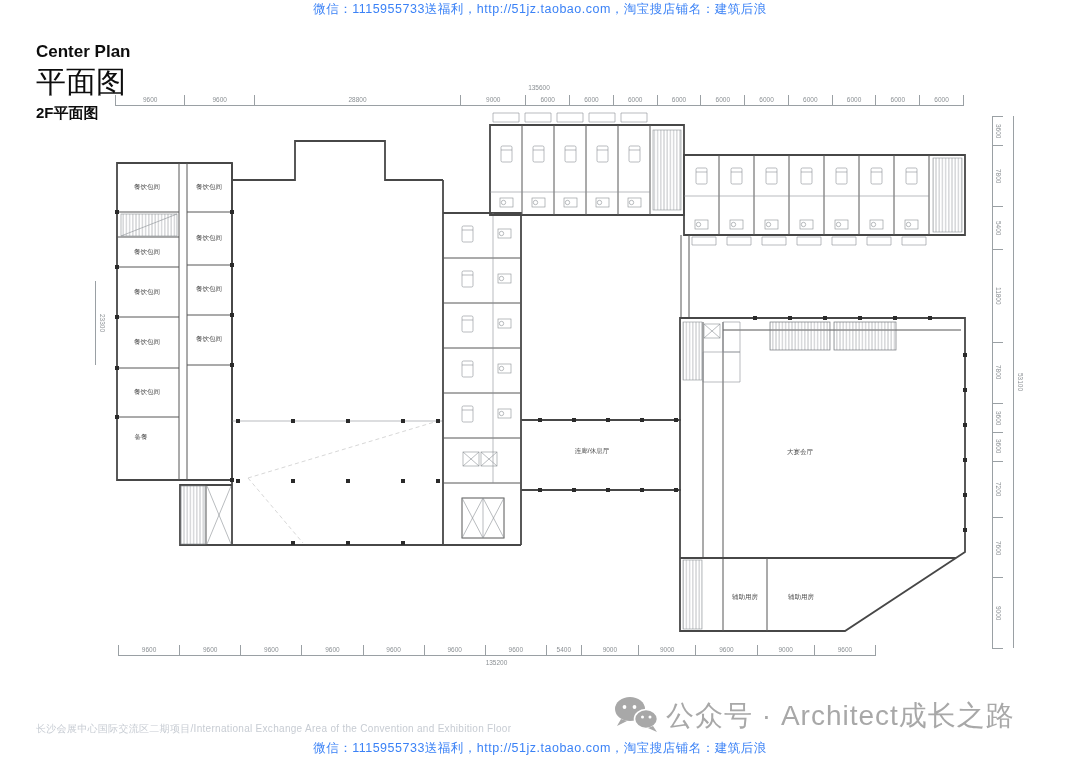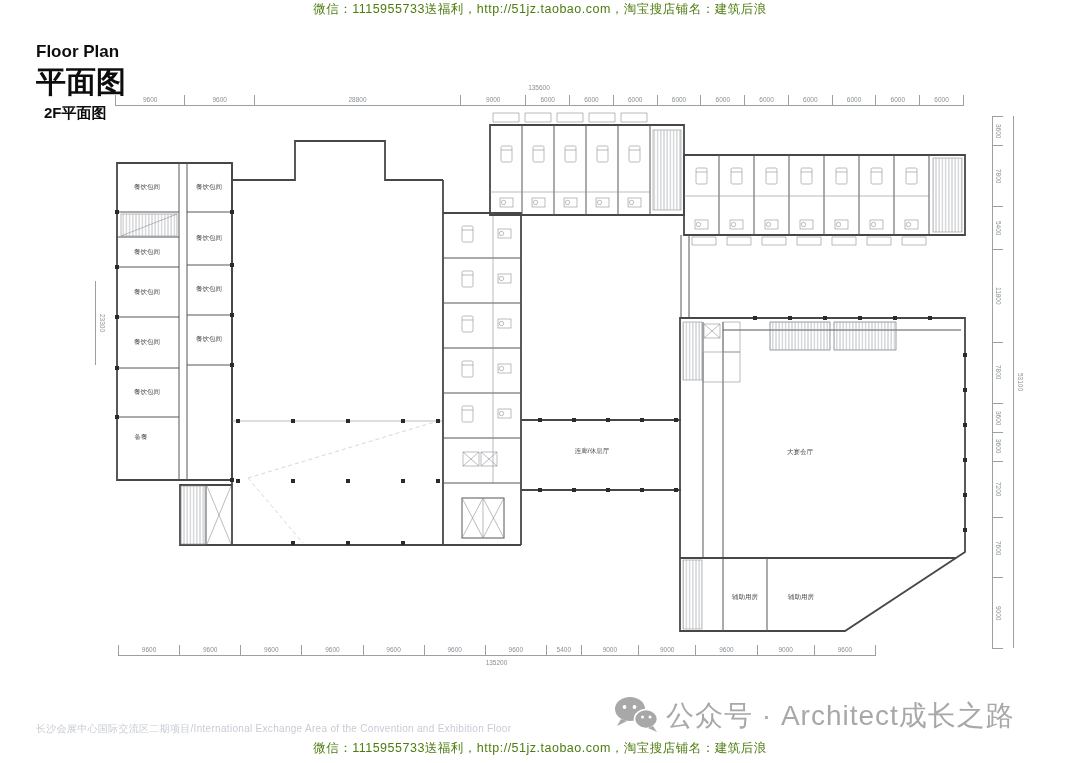--- a/index.html
+++ b/index.html
@@ -3,26 +3,26 @@
 <meta charset="utf-8">
 <style>
   html,body{margin:0;padding:0;}
   body{
     width:1080px;height:763px;position:relative;overflow:hidden;
     background:#ffffff;font-family:"Liberation Sans",sans-serif;
   }
   .abs{position:absolute;}
   .watermark{
     left:0;top:1px;width:100%;text-align:center;
-    font-size:12.5px;color:#4d7c0f;letter-spacing:0.5px;
+    font-size:12.5px;color:#3b82f6;letter-spacing:0.5px;
   }
   .watermark.bottom{top:740px;}
   .title-en{left:36px;top:42px;font-size:17px;font-weight:bold;color:#0d0d0d;}
-  .title-zh{left:36px;top:62px;font-size:30px;font-weight:bold;color:#0d0d0d;text-align:center;}
-  .title-floor{left:36px;top:104px;font-size:15px;font-weight:bold;color:#0d0d0d;margin-left:8px;}
+  .title-zh{left:36px;top:62px;font-size:30px;font-weight:normal;color:#0d0d0d;text-align:center;}
+  .title-floor{left:36px;top:104px;font-size:15px;font-weight:bold;color:#0d0d0d;}
   
   .dim-row{display:flex;position:absolute;border-right:1px solid #9aa0a4;height:11px;}
   .dim-row .cell{
     flex:1;border-left:1px solid #9aa0a4;border-bottom:1px solid #9aa0a4;
     font-size:6.5px;color:#8b9094;text-align:center;line-height:9px;overflow:hidden;white-space:nowrap;
   }
   .dim-col{display:flex;flex-direction:column;position:absolute;width:11px;border-bottom:1px solid #9aa0a4;}
   .dim-col .cell{
     flex:1;border-top:1px solid #9aa0a4;border-left:1px solid #9aa0a4;
     font-size:6.5px;color:#8b9094;writing-mode:vertical-rl;overflow:hidden;
@@ -47,21 +47,21 @@
   .w1{stroke:#565656;stroke-width:1;fill:none;}
   .t{stroke:#8a8f93;stroke-width:0.6;fill:none;}
   .dash{stroke:#c5c5c5;stroke-width:0.7;fill:none;stroke-dasharray:4 3;}
   .col{fill:#2a2a2a;stroke:none;}
 </style>
 </head>
 <body>
 
 <div class="abs watermark">微信：1115955733送福利，http://51jz.taobao.com，淘宝搜店铺名：建筑后浪</div>
 
-<div class="abs title-en">Floor Plan</div>
+<div class="abs title-en">Center Plan</div>
 <div class="abs title-zh">平面图</div>
 <div class="abs title-floor">2F平面图</div>
 
 <svg class="abs" style="left:0;top:0" width="1080" height="763" viewBox="0 0 1080 763">
   <defs>
     <pattern id="st" width="3.2" height="8" patternUnits="userSpaceOnUse">
       <line x1="1.6" y1="0" x2="1.6" y2="8" stroke="#8a8f93" stroke-width="0.6"></line>
     </pattern>
     <g id="bedv">
       <rect x="0" y="0" width="11" height="16" rx="1.5" class="t" fill="#ffffff"></rect>

